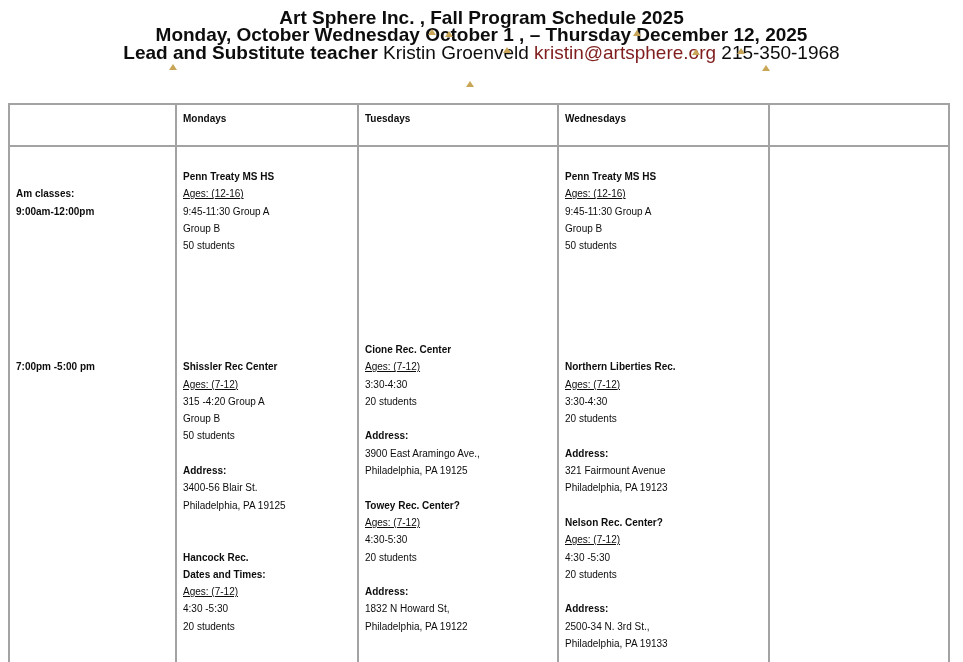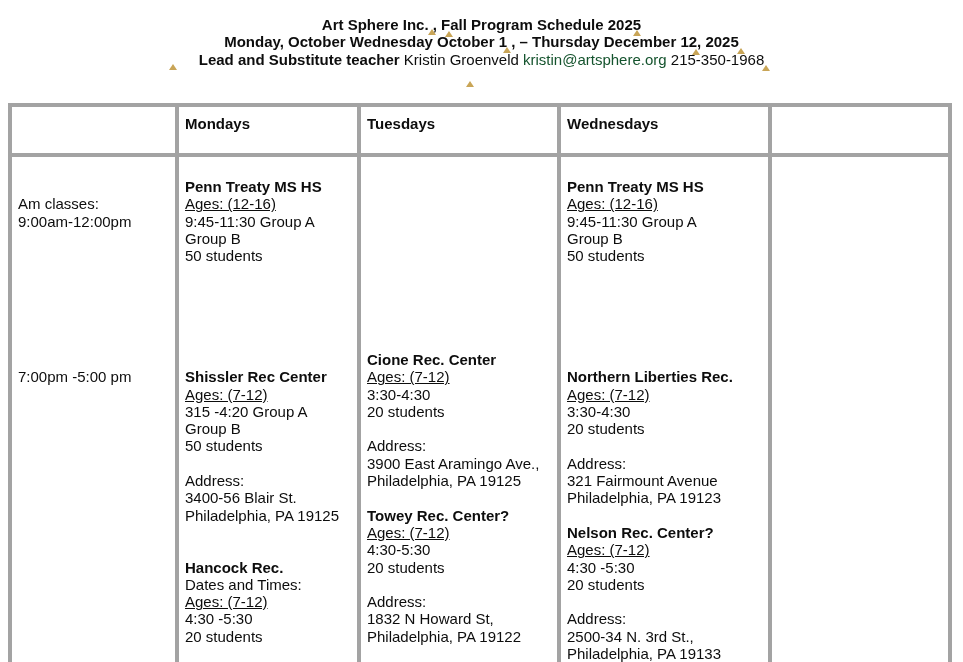--- a/index.html
+++ b/index.html
@@ -3,46 +3,46 @@
 <meta charset="utf-8">
 <style>
   * { margin:0; padding:0; box-sizing:border-box; }
   html,body { background:#ffffff; }
   body {
     width:963px; height:662px; position:relative;
     font-family:"Liberation Sans", sans-serif;
     color:#0d0d0d;
   }
   .doc-header {
-    position:absolute; top:16px; left:0; width:100%;
-    text-align:center; font-size:15px; font-weight:bold; line-height:17.6px;
+    position:absolute; top:9px; left:0; width:100%;
+    text-align:center; font-size:19px; font-weight:bold; line-height:17.6px;
   }
   .doc-header .normal { font-weight:normal; }
-  .email-link { color:#14532d; font-weight:normal; text-decoration:none; cursor:pointer; }
+  .email-link { color:#7f1d1d; font-weight:normal; text-decoration:none; cursor:pointer; }
   .tri {
     position:absolute; width:0; height:0;
     border-left:4px solid transparent; border-right:4px solid transparent;
     border-bottom:6px solid #c9a557;
   }
   table.schedule {
     position:absolute; left:8px; top:103px;
     width:940px; height:542px;
     border-collapse:collapse; table-layout:fixed;
     background:#ffffff;
   }
   .schedule th, .schedule td {
-    border:4px solid #a3a3a3;
+    border:2px solid #a3a3a3;
     vertical-align:top; text-align:left;
-    padding:21px 6px; font-size:15px;
+    padding:21px 6px; font-size:10px;
   }
   .schedule th { height:31px; font-weight:bold; padding-top:8px; }
   .ln { line-height:17.3px; min-height:17.3px; white-space:pre-wrap; }
   .t { font-weight:bold; }
   .u { text-decoration:underline; }
-  .b { font-weight:normal; }
+  .b { font-weight:bold; }
 </style>
 </head>
 <body>
 
 <div class="doc-header">
   <div class="ln">Art Sphere Inc. , Fall Program Schedule 2025</div>
   <div class="ln">Monday, October Wednesday October 1 , – Thursday December 12, 2025</div>
   <div class="ln"><span>Lead and Substitute teacher</span> <span class="normal">Kristin Groenveld</span> <span class="email-link">kristin@artsphere.org</span><span class="normal"> </span><span class="normal">215-350-1968</span></div>
 </div>
 

